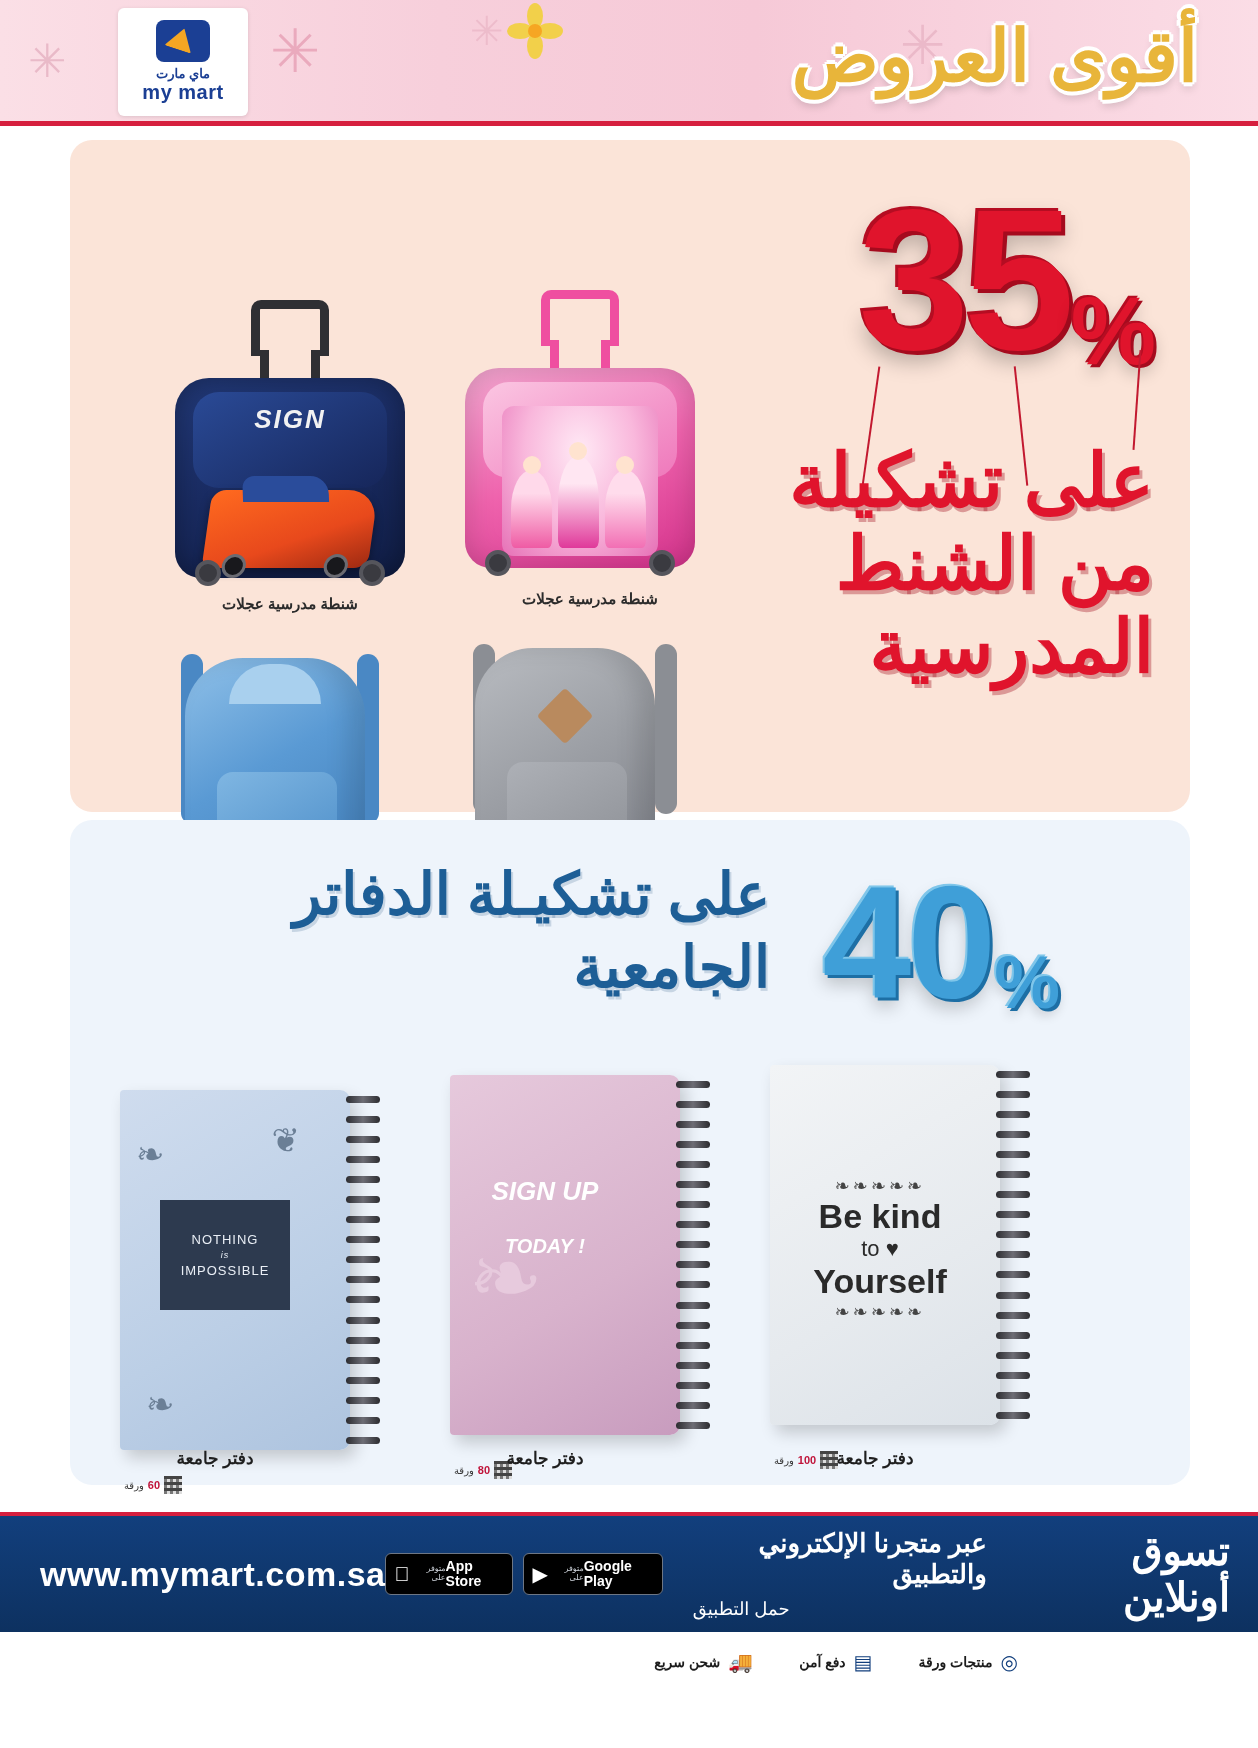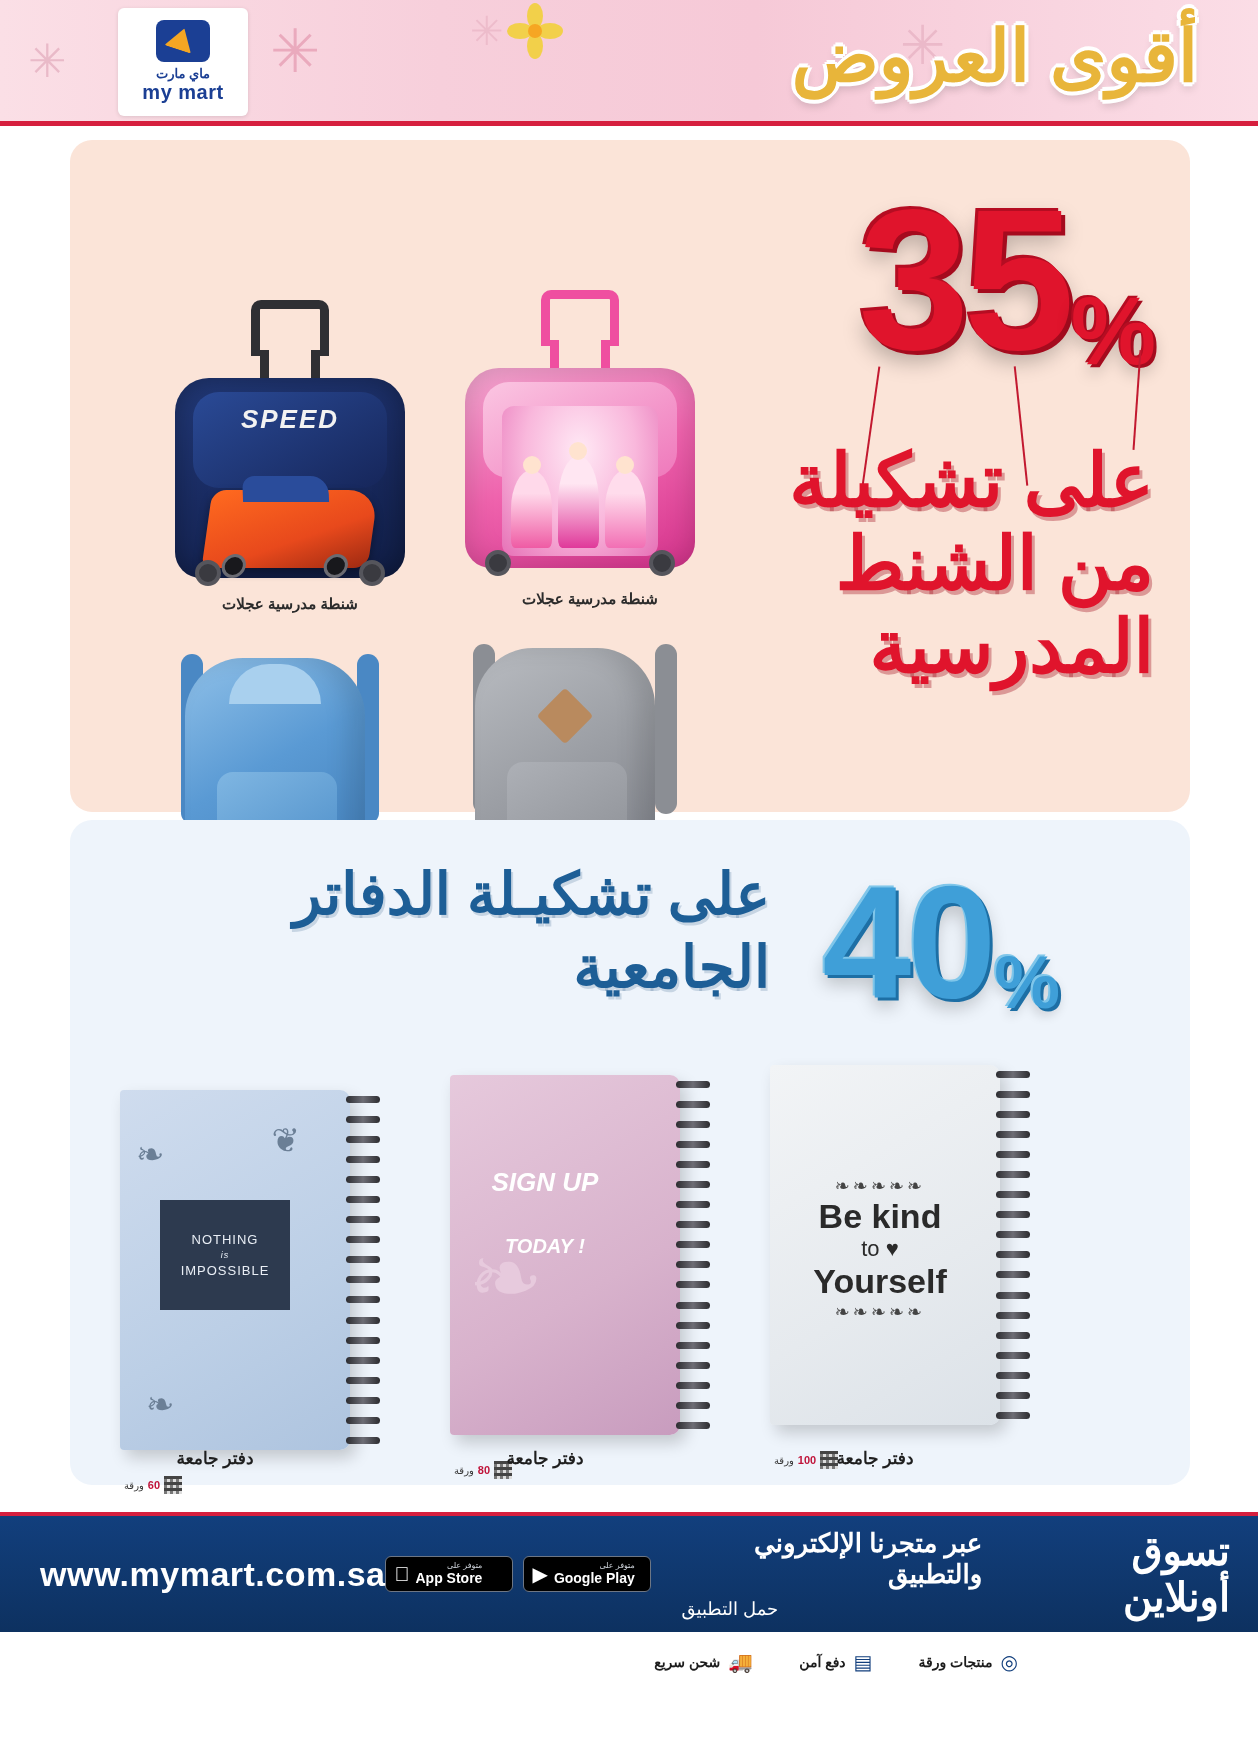--- a/index.html
+++ b/index.html
@@ -380,21 +380,21 @@
   .foot-ar-2 { color: #ffffff; font-size: 18px; margin-top: 8px; }
   .stores { display: flex; gap: 10px; margin-right: 30px; }
   .store-btn {
     background: #000; color: #fff;
     border: 1px solid #6d7684; border-radius: 6px;
     padding: 5px 10px 5px 8px;
     display: flex; align-items: center; gap: 6px;
     direction: ltr; min-width: 128px;
   }
   .store-ico { font-size: 20px; line-height: 1; }
-  .store-txt { display: flex; flex-direction: column; line-height: 1.1; }
+  .store-txt { display: flex; line-height: 1.1; align-items: center; }
   .store-small { font-size: 8px; color: #cfd4db; direction: rtl; }
   .store-big { font-size: 14px; font-weight: bold; }
   .foot-url {
     color: #ffffff; font-size: 34px; font-weight: bold;
     direction: ltr; margin-right: auto; margin-left: 40px;
     letter-spacing: .5px;
   }
   .foot-bottom {
     position: absolute; left: 0; top: 132px; width: 1258px; height: 60px;
     display: flex; align-items: center; justify-content: flex-start;
@@ -434,21 +434,21 @@
     <div class="hdr-title">أقوى العروض</div>
   </div>
 
   <div class="sec1">
 
     <div class="bag tr1">
       <div class="handle-bar"></div>
       <div class="handle-stem"></div>
       <div class="bag-body">
         <div class="bag-flap"></div>
-        <div class="speed-txt">SPEED</div>
+        <div class="speed-txt">SIGN</div>
         <div class="car">
           <div class="car-w" style="left:12%"></div>
           <div class="car-w" style="right:12%"></div>
         </div>
         <div class="wheel" style="left:20px"></div>
         <div class="wheel" style="right:20px"></div>
       </div>
     </div>
 
     <div class="bag tr2">
@@ -547,21 +547,21 @@
       <div class="sheet-badge">
         <div class="sheet-qr"></div>
         <div class="sheet-num">60</div>
         <div class="sheet-w">ورقة</div>
       </div>
     </div>
 
     <div class="note n2">
       <div class="note-body">
         <div class="n-leaf" style="left:18px; top:150px; color:#e7cadd; font-size:90px;">❧</div>
-        <div class="n-txt" style="top:92px;">SIGN UP</div>
+        <div class="n-txt" style="top:101px;">SIGN UP</div>
         <div class="n-txt" style="top:160px; font-size:20px;">TODAY !</div>
       </div>
       <div class="spiral">
         <span></span>
           <span></span>
           <span></span>
           <span></span>
           <span></span>
           <span></span>
         <span></span>

